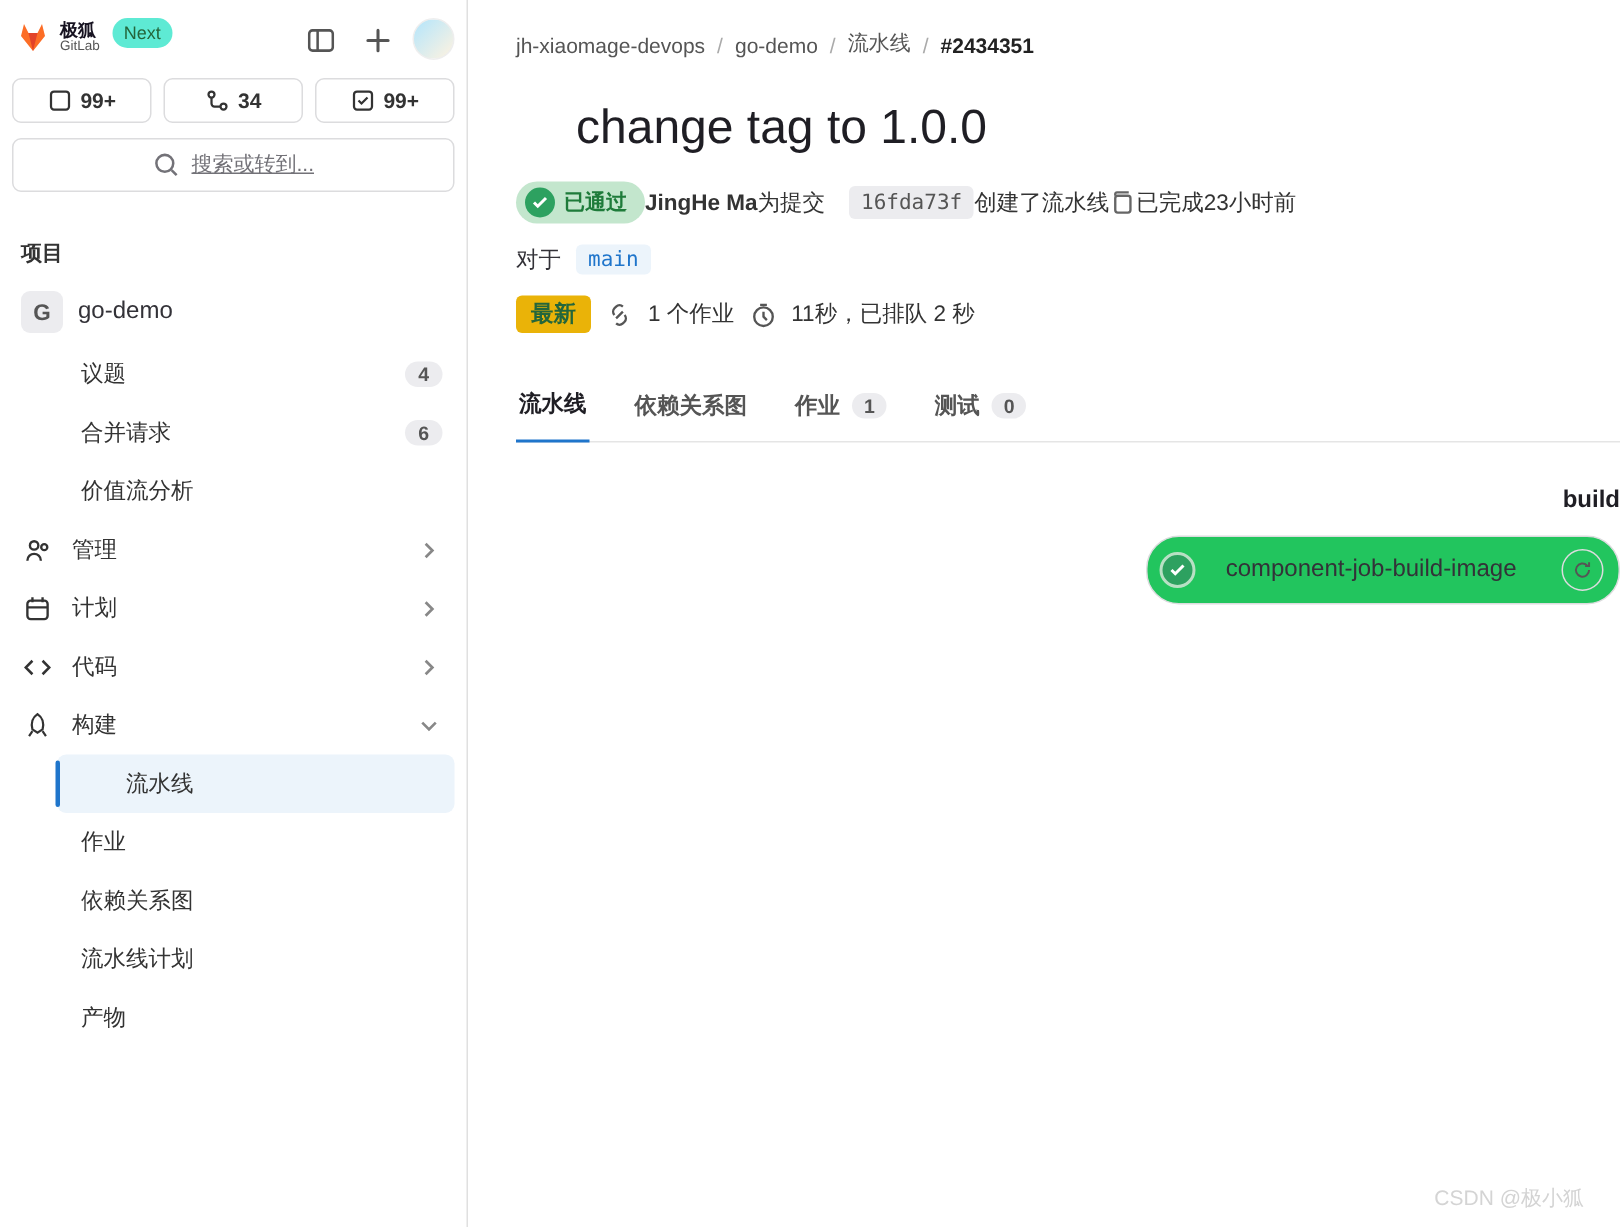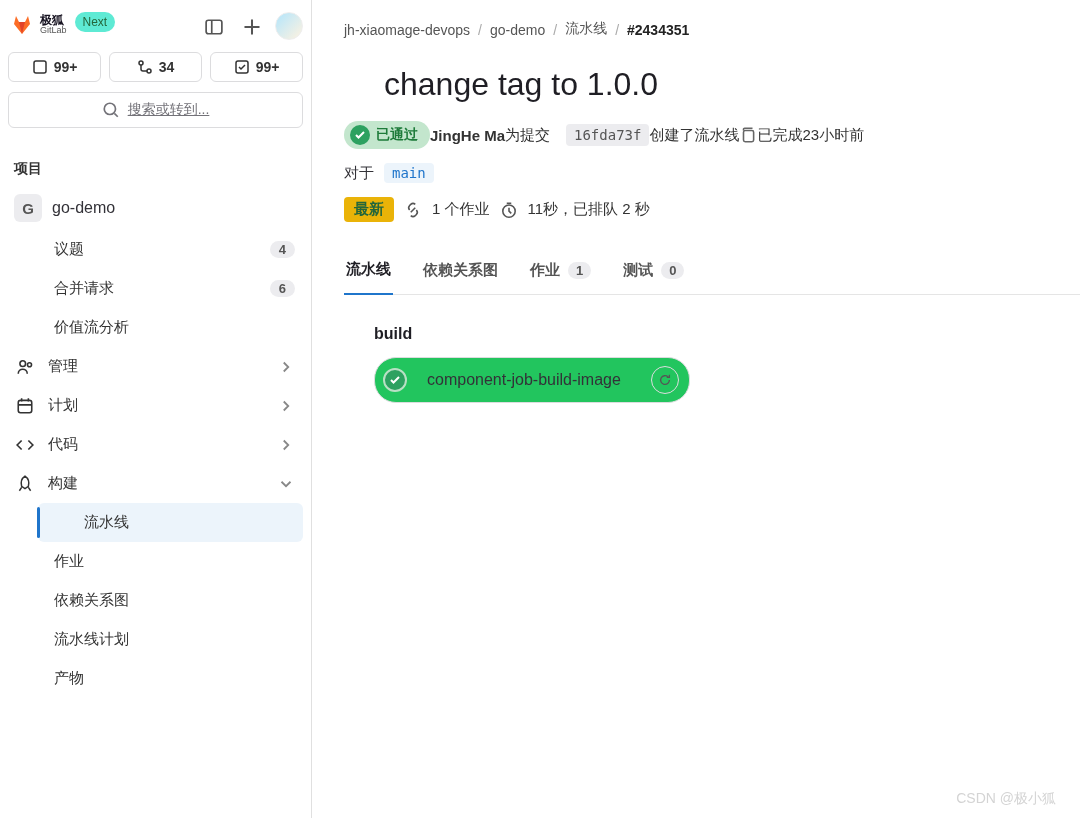--- a/index.html
+++ b/index.html
@@ -37,21 +37,21 @@
 .status-dot { width: 20px; height: 20px; border-radius: 50%; background: #2da160; display: flex; align-items: center; justify-content: center; color: #fff; }
 .commit-sha { background: #ececef; padding: 3px 8px; border-radius: 4px; font-family: ui-monospace,Menlo,monospace; font-size: 14px; color: #555; margin-left: 16px; }
 .branch-row { margin-top: 14px; font-size: 15px; display: flex; align-items: center; gap: 10px; }
 .branch-chip { background: #ecf4fb; color: #1f75cb; padding: 2px 8px; border-radius: 4px; font-family: ui-monospace,Menlo,monospace; font-size: 14px; }
 .latest-badge { background: #eab308; color: #24663b; padding: 3px 10px; border-radius: 4px; font-size: 15px; font-weight: 600; }
 .info-row { display: flex; align-items: center; gap: 10px; margin-top: 14px; font-size: 15px; color: #333; }
 .tabs { display: flex; gap: 28px; margin-top: 28px; border-bottom: 1px solid #e5e5e5; }
 .tab { padding: 10px 2px 14px; font-size: 15px; font-weight: 600; color: #555; display: flex; align-items: center; gap: 8px; cursor: pointer; }
 .tab.active { color: #1f1e24; border-bottom: 2px solid #1f75cb; margin-bottom: -1px; }
 .tab-badge { background: #ececef; color: #555; border-radius: 10px; padding: 1px 8px; font-size: 13px; font-weight: 600; }
-.stage-area { margin-top: 30px; padding-left: 30px; }
+.stage-area { margin-top: 30px; padding-left: 30px; text-align: right; }
 .stage-title { font-weight: 700; font-size: 16px; color: #1f1e24; margin-bottom: 14px; }
 .job-pill { display: inline-flex; align-items: center; gap: 20px; border: 1px solid #dcdcde; border-radius: 22px; padding: 8px 10px 8px 8px; background: #22c55e; }
 .job-check { width: 24px; height: 24px; border-radius: 50%; background: #2da160; color: #fff; display: flex; align-items: center; justify-content: center; border: 2px solid #b8e0c4; }
 .retry-btn { width: 28px; height: 28px; border-radius: 50%; border: 1px solid #dcdcde; display: flex; align-items: center; justify-content: center; color: #555; margin-left: 10px; }
 .watermark { position: fixed; right: 24px; bottom: 10px; color: #d4d4d4; font-size: 14px; font-weight: 500; }
 .icon { width: 18px; height: 18px; flex-shrink: 0; }
 </style>
 </head>
 <body>
 

